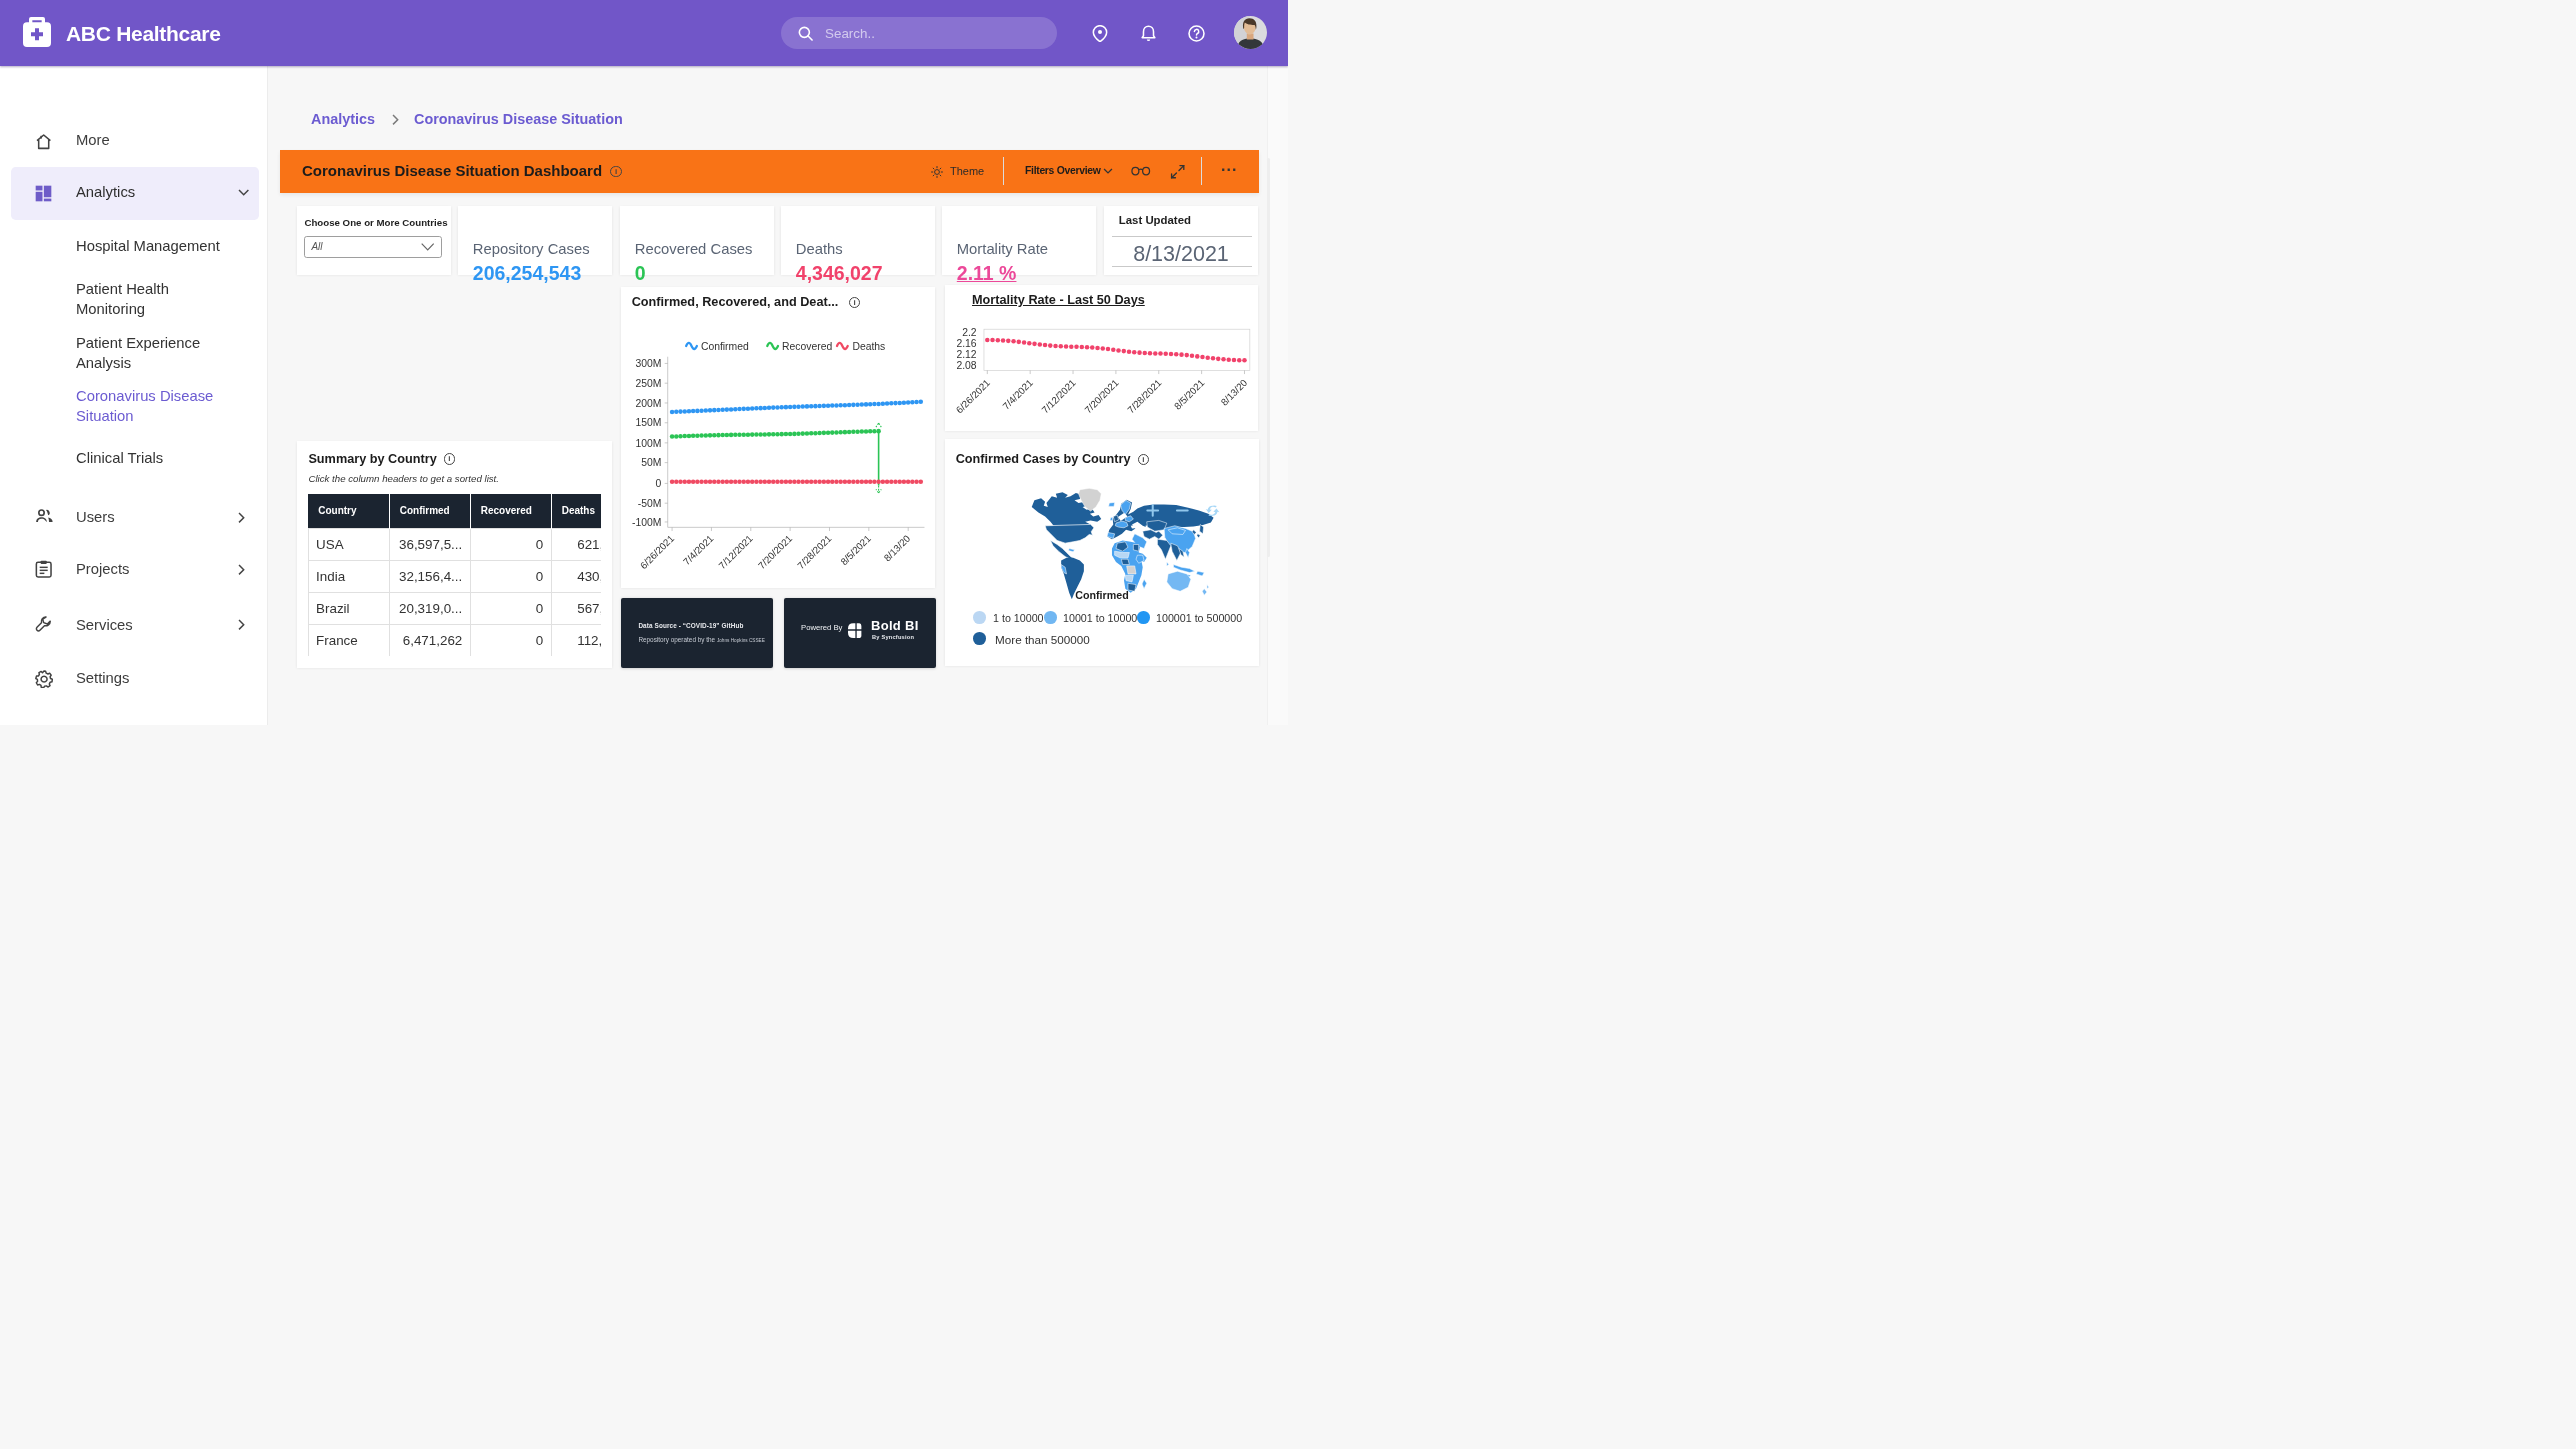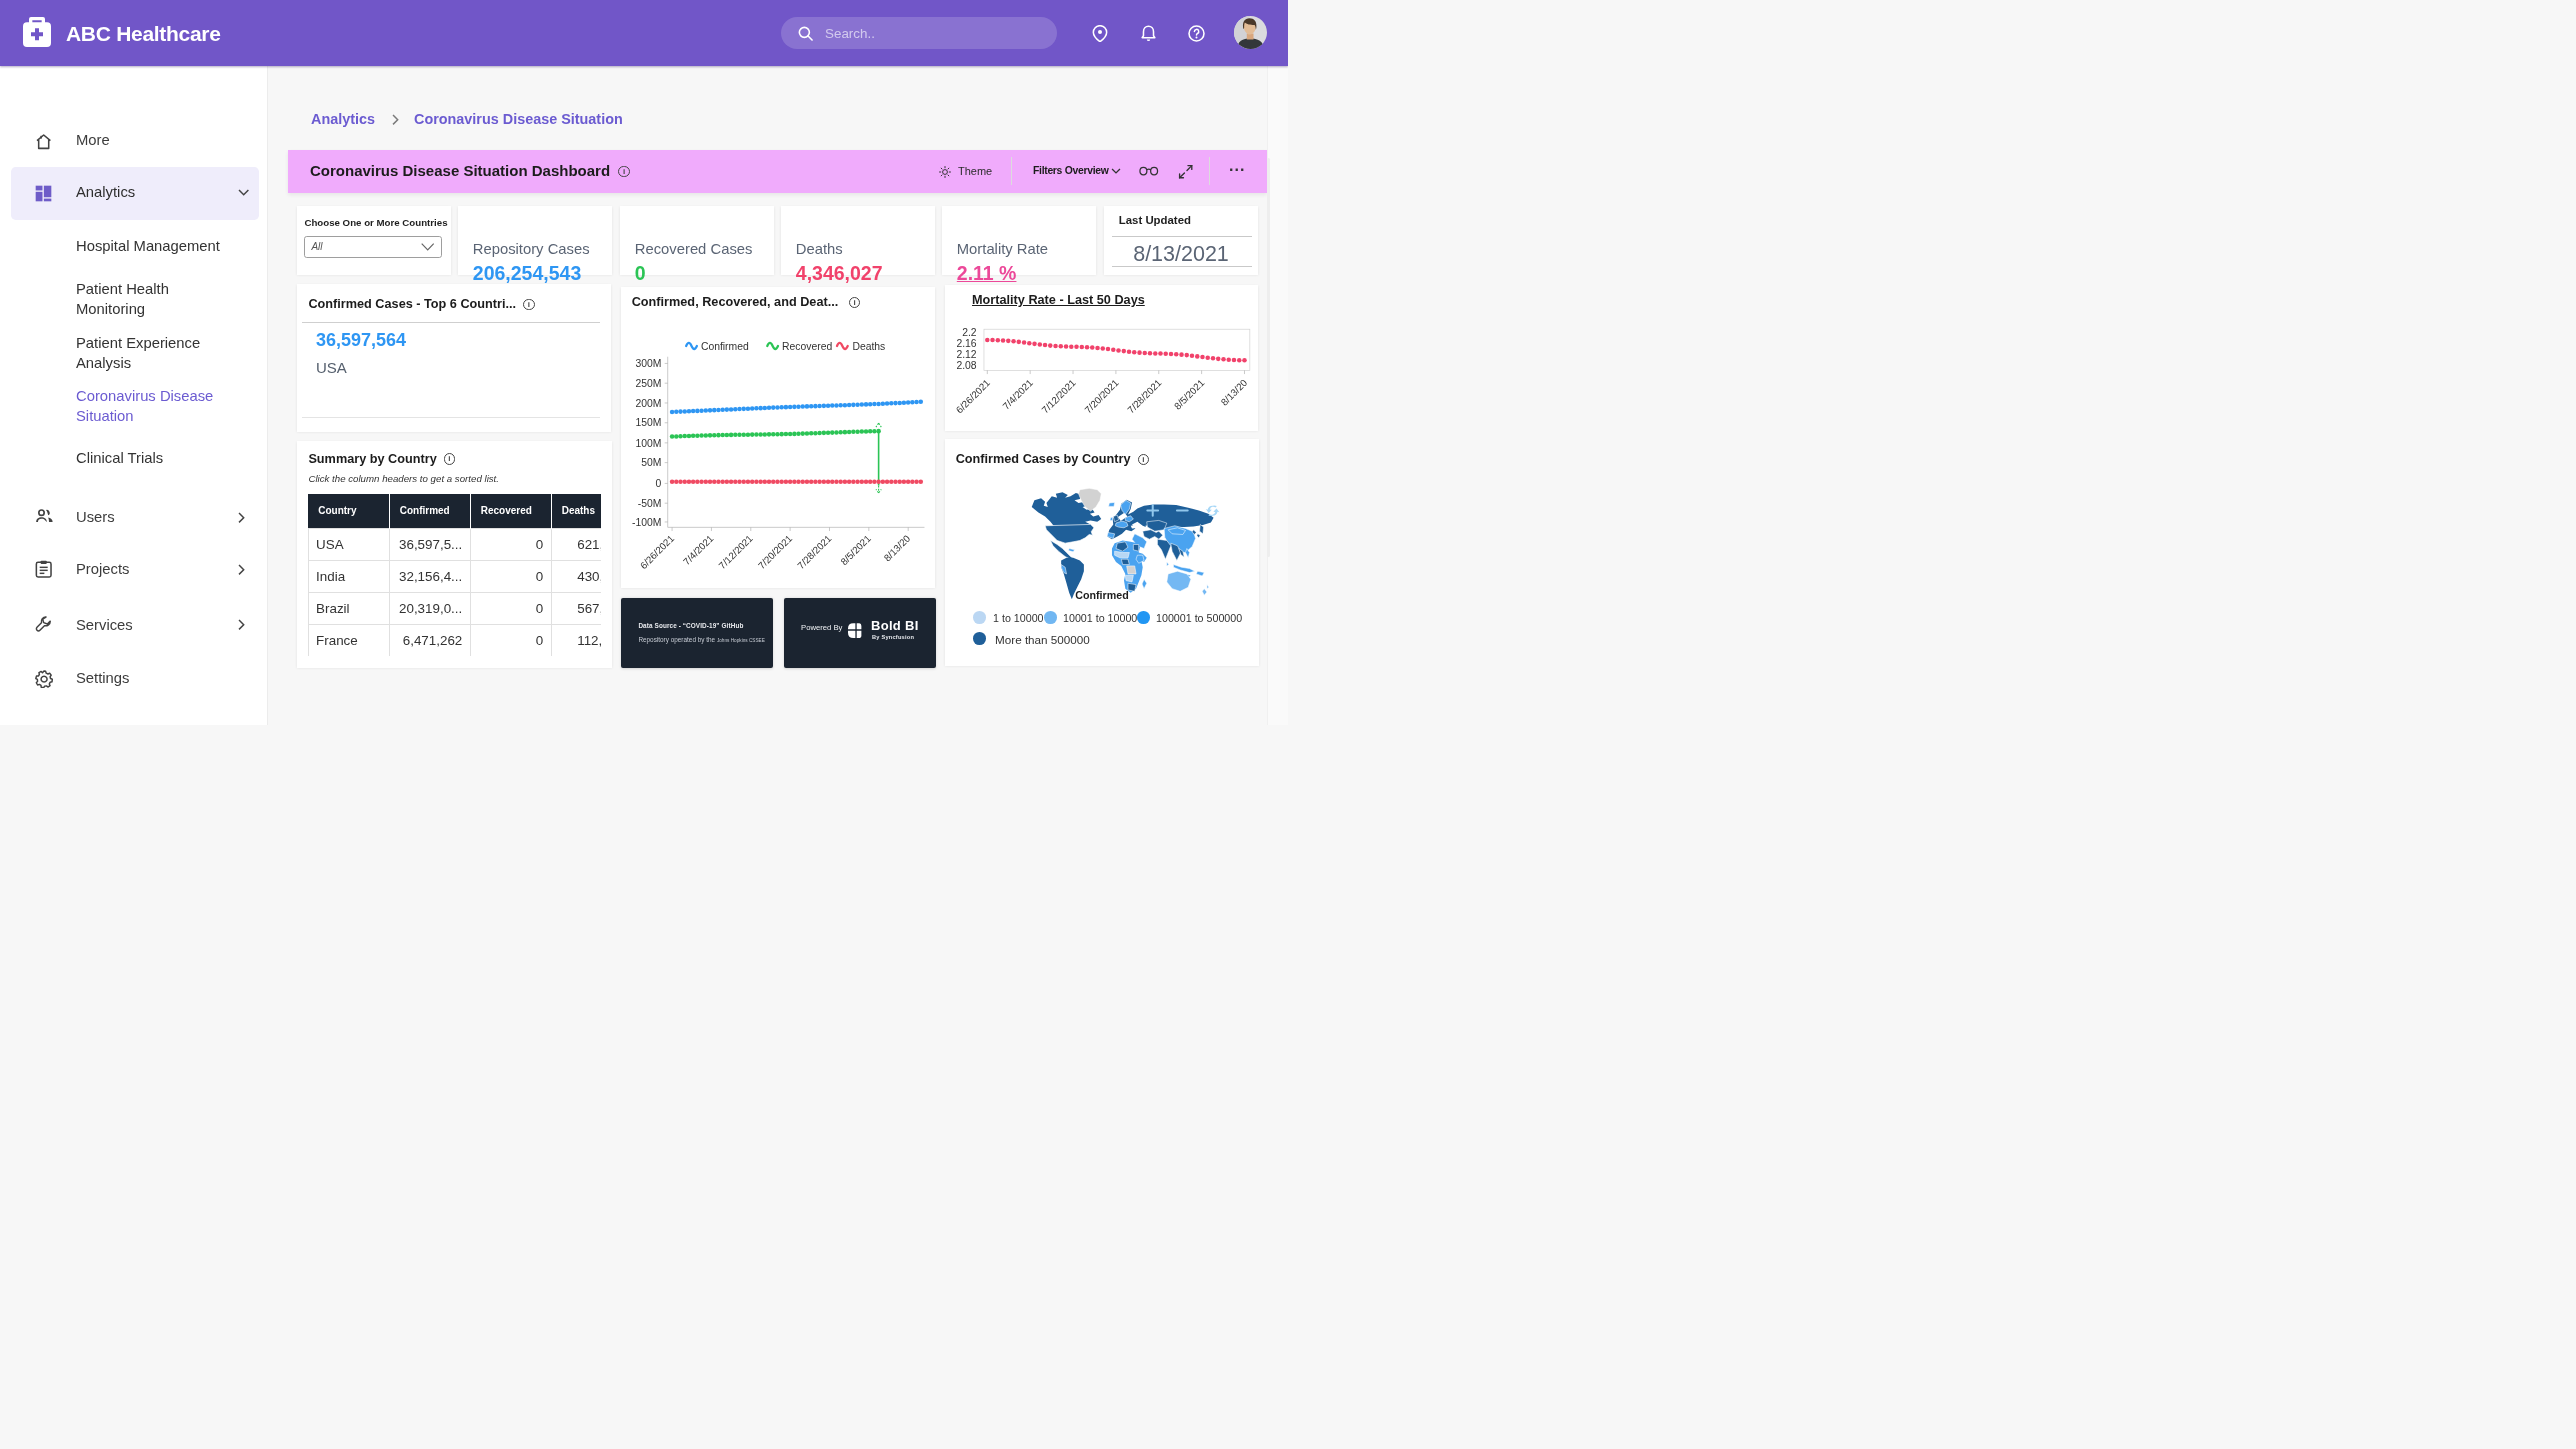--- a/index.html
+++ b/index.html
@@ -20,21 +20,21 @@
 #active-item { position:absolute; left:10.7px; top:101px; width:248px; height:53px; background:#efedfb; border-radius:4.7px; }
 .sideicon { position:absolute; left:35px; }
 .chev { position:absolute; left:238px; color:#444; }
 
 #main { position:absolute; left:268px; top:66px; width:999px; height:659px; background:#f7f7f7; }
 #scrolltrack { position:absolute; left:1267px; top:66px; width:21px; height:659px; background:#fafafa; border-left:0.7px solid #f0f0f0; z-index:25;}
 #scrollthumb { position:absolute; left:1267px; top:158px; width:3.4px; height:399px; background:#eeeeee; border-radius:2px; z-index:26;}
 
 .crumb { font-size:14.4px; font-weight:bold; color:#6b5bd1; }
 
-#titlebar { position:absolute; left:288px; top:150px; width:979px; height:43px; background:#f0abfc; box-shadow:0 2px 4px rgba(0,0,0,0.07); z-index:5; }
+#titlebar { position:absolute; left:280px; top:150px; width:979px; height:43px; background:#f97316; box-shadow:0 2px 4px rgba(0,0,0,0.07); z-index:5; }
 #titlebar h1 { position:absolute; left:22px; top:12px; font-size:15px; font-weight:bold; color:#1c1c1c; white-space:nowrap; }
 .tb-div { position:absolute; top:7.4px; width:0.7px; height:28px; background:#dcdcdc; }
 
 .card { position:absolute; background:#fff; box-shadow:0 0.7px 2.7px rgba(0,0,0,0.09); }
 .kpi { top:206px; height:69px; width:154px; }
 .kpi .num { position:absolute; left:14.8px; top:8px; font-size:19.5px; font-weight:bold;margin-top:48px; }
 .kpi .lbl { position:absolute; left:14.8px; top:35px; font-size:14.8px; color:#5a6474; }
 .ctitle { position:absolute; font-size:12.7px; font-weight:bold; color:#1c1c1c; white-space:nowrap; }
 .info { display:inline-block; width:11.4px; height:11.4px; border:1px solid #444; border-radius:50%; color:#444; font-size:8px; text-align:center; line-height:10.7px; font-weight:bold; vertical-align:1.3px; }
 .darkcard { position:absolute; top:598px; height:70px; background:#1b2430; border-radius:2px; box-shadow:0 0.7px 2.7px rgba(0,0,0,0.15); }
@@ -218,27 +218,20 @@
     <div class="num" style="color:#ec4899;text-decoration:underline;">2.11 %</div>
     <div class="lbl">Mortality Rate</div>
   </div>
   <div class="card kpi" style="left:1104px;">
     <div class="abs" style="left:14.8px;top:8px;font-size:11.4px;font-weight:bold;color:#1f1f1f;">Last Updated</div>
     <div class="abs" style="left:8px;top:30px;width:140px;height:0.7px;background:#c9c9c9;"></div>
     <div class="abs" style="left:0;top:36px;width:154px;text-align:center;font-size:21.5px;color:#5a6474;">8/13/2021</div>
     <div class="abs" style="left:8px;top:60px;width:140px;height:0.7px;background:#c9c9c9;"></div>
   </div>
 
-  <div class="card" style="left:297px;top:284px;width:314px;height:148px;">
-    <div class="ctitle" style="left:11.4px;top:13.4px;">Confirmed Cases - Top 6 Countri... &nbsp;<span class="info">i</span></div>
-    <div class="abs" style="left:4.7px;top:38px;width:298px;height:0.7px;background:#cfcfcf;"></div>
-    <div class="abs" style="left:19px;top:46px;font-size:18px;font-weight:bold;color:#2e96f3;">36,597,564</div>
-    <div class="abs" style="left:19px;top:75px;font-size:15px;color:#56606e;">USA</div>
-    <div class="abs" style="left:4.7px;top:133px;width:298px;height:0.7px;background:#e4e4e4;"></div>
-  </div>
 
   <div class="card" style="left:621px;top:287px;width:314px;height:301px;overflow:hidden;">
     <div class="ctitle" style="left:10.7px;top:8px;">Confirmed, Recovered, and Deat... &nbsp;&nbsp;<span class="info">i</span></div>
     <svg class="abs" style="left:0;top:0" width="314" height="301" viewBox="0 0 468 449">
 <path d="M97 88 q4 -9 8 0 q4 9 8 0" fill="none" stroke="#2e96f3" stroke-width="3.4" stroke-linecap="round"></path>
 <text x="119" y="94" font-size="15.5" fill="#333">Confirmed</text>
 <path d="M218 88 q4 -9 8 0 q4 9 8 0" fill="none" stroke="#2bc455" stroke-width="3.4" stroke-linecap="round"></path>
 <text x="240" y="94" font-size="15.5" fill="#333">Recovered</text>
 <path d="M322 88 q4 -9 8 0 q4 9 8 0" fill="none" stroke="#f04a63" stroke-width="3.4" stroke-linecap="round"></path>
 <text x="345" y="94" font-size="15.5" fill="#333">Deaths</text>

